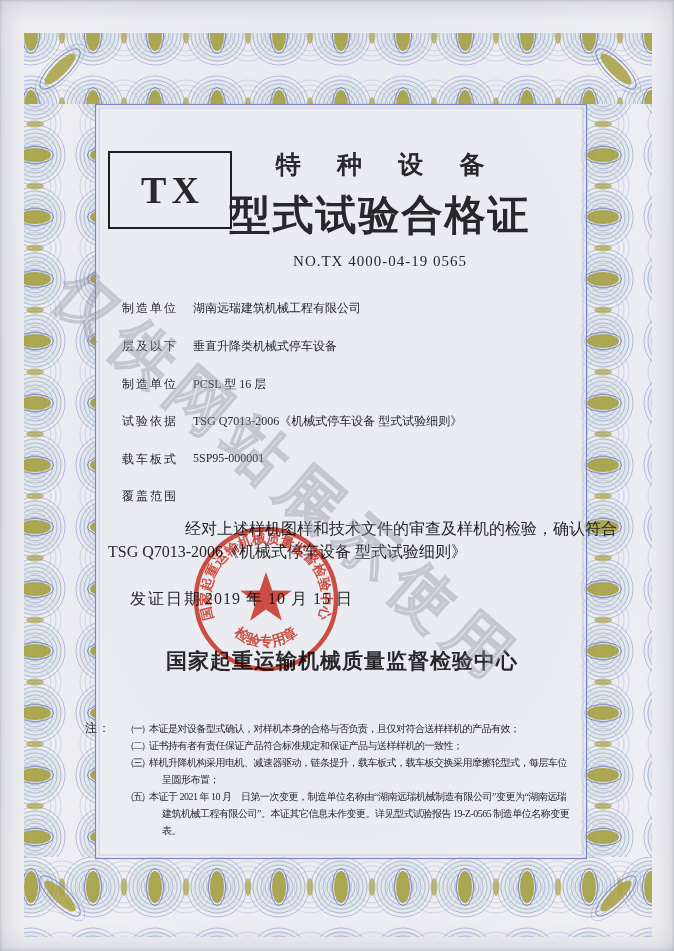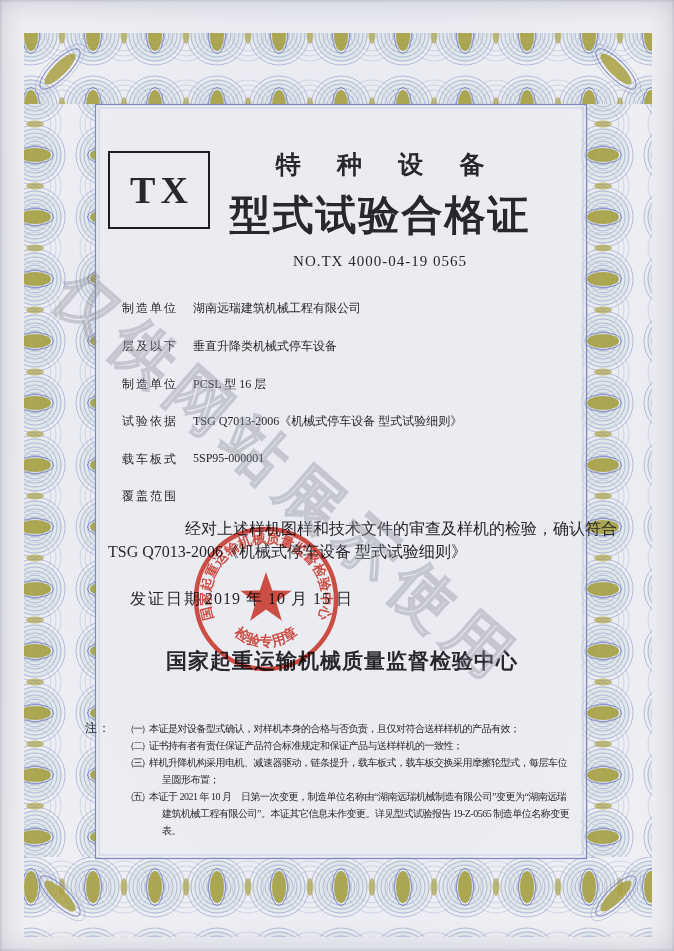--- a/index.html
+++ b/index.html
@@ -13,21 +13,21 @@
   }
   .scan::after {
     content:""; position:absolute; inset:0; pointer-events:none;
     box-shadow: inset 0 0 28px rgba(85,88,110,.28), inset 0 0 3px rgba(70,70,90,.35);
   }
   .border-svg { position:absolute; inset:0; z-index:1; }
   .layer { position:absolute; inset:0; z-index:3; }
   .abs { position:absolute; white-space:nowrap; }
 
   .tx-box {
-    left:108px; top:151px; width:102px; height:78px;
+    left:108px; top:151px; width:124px; height:78px;
     border:2px solid #1e1e22; display:flex; align-items:center; justify-content:center;
     font-size:38px; font-weight:bold; letter-spacing:5px; padding-left:5px;
   }
   .title-small { left:180px; top:148px; width:400px; text-align:center;
     font-size:25px; font-weight:600; letter-spacing:15px; padding-left:15px; }
   .title-main  { left:140px; top:180px; width:480px; text-align:center;
     font-size:41px; font-weight:bold; letter-spacing:2px;margin-top:8px; }
   .cert-no { left:140px; top:253px; width:480px; text-align:center;
     font-size:15px; letter-spacing:1px; }
 

